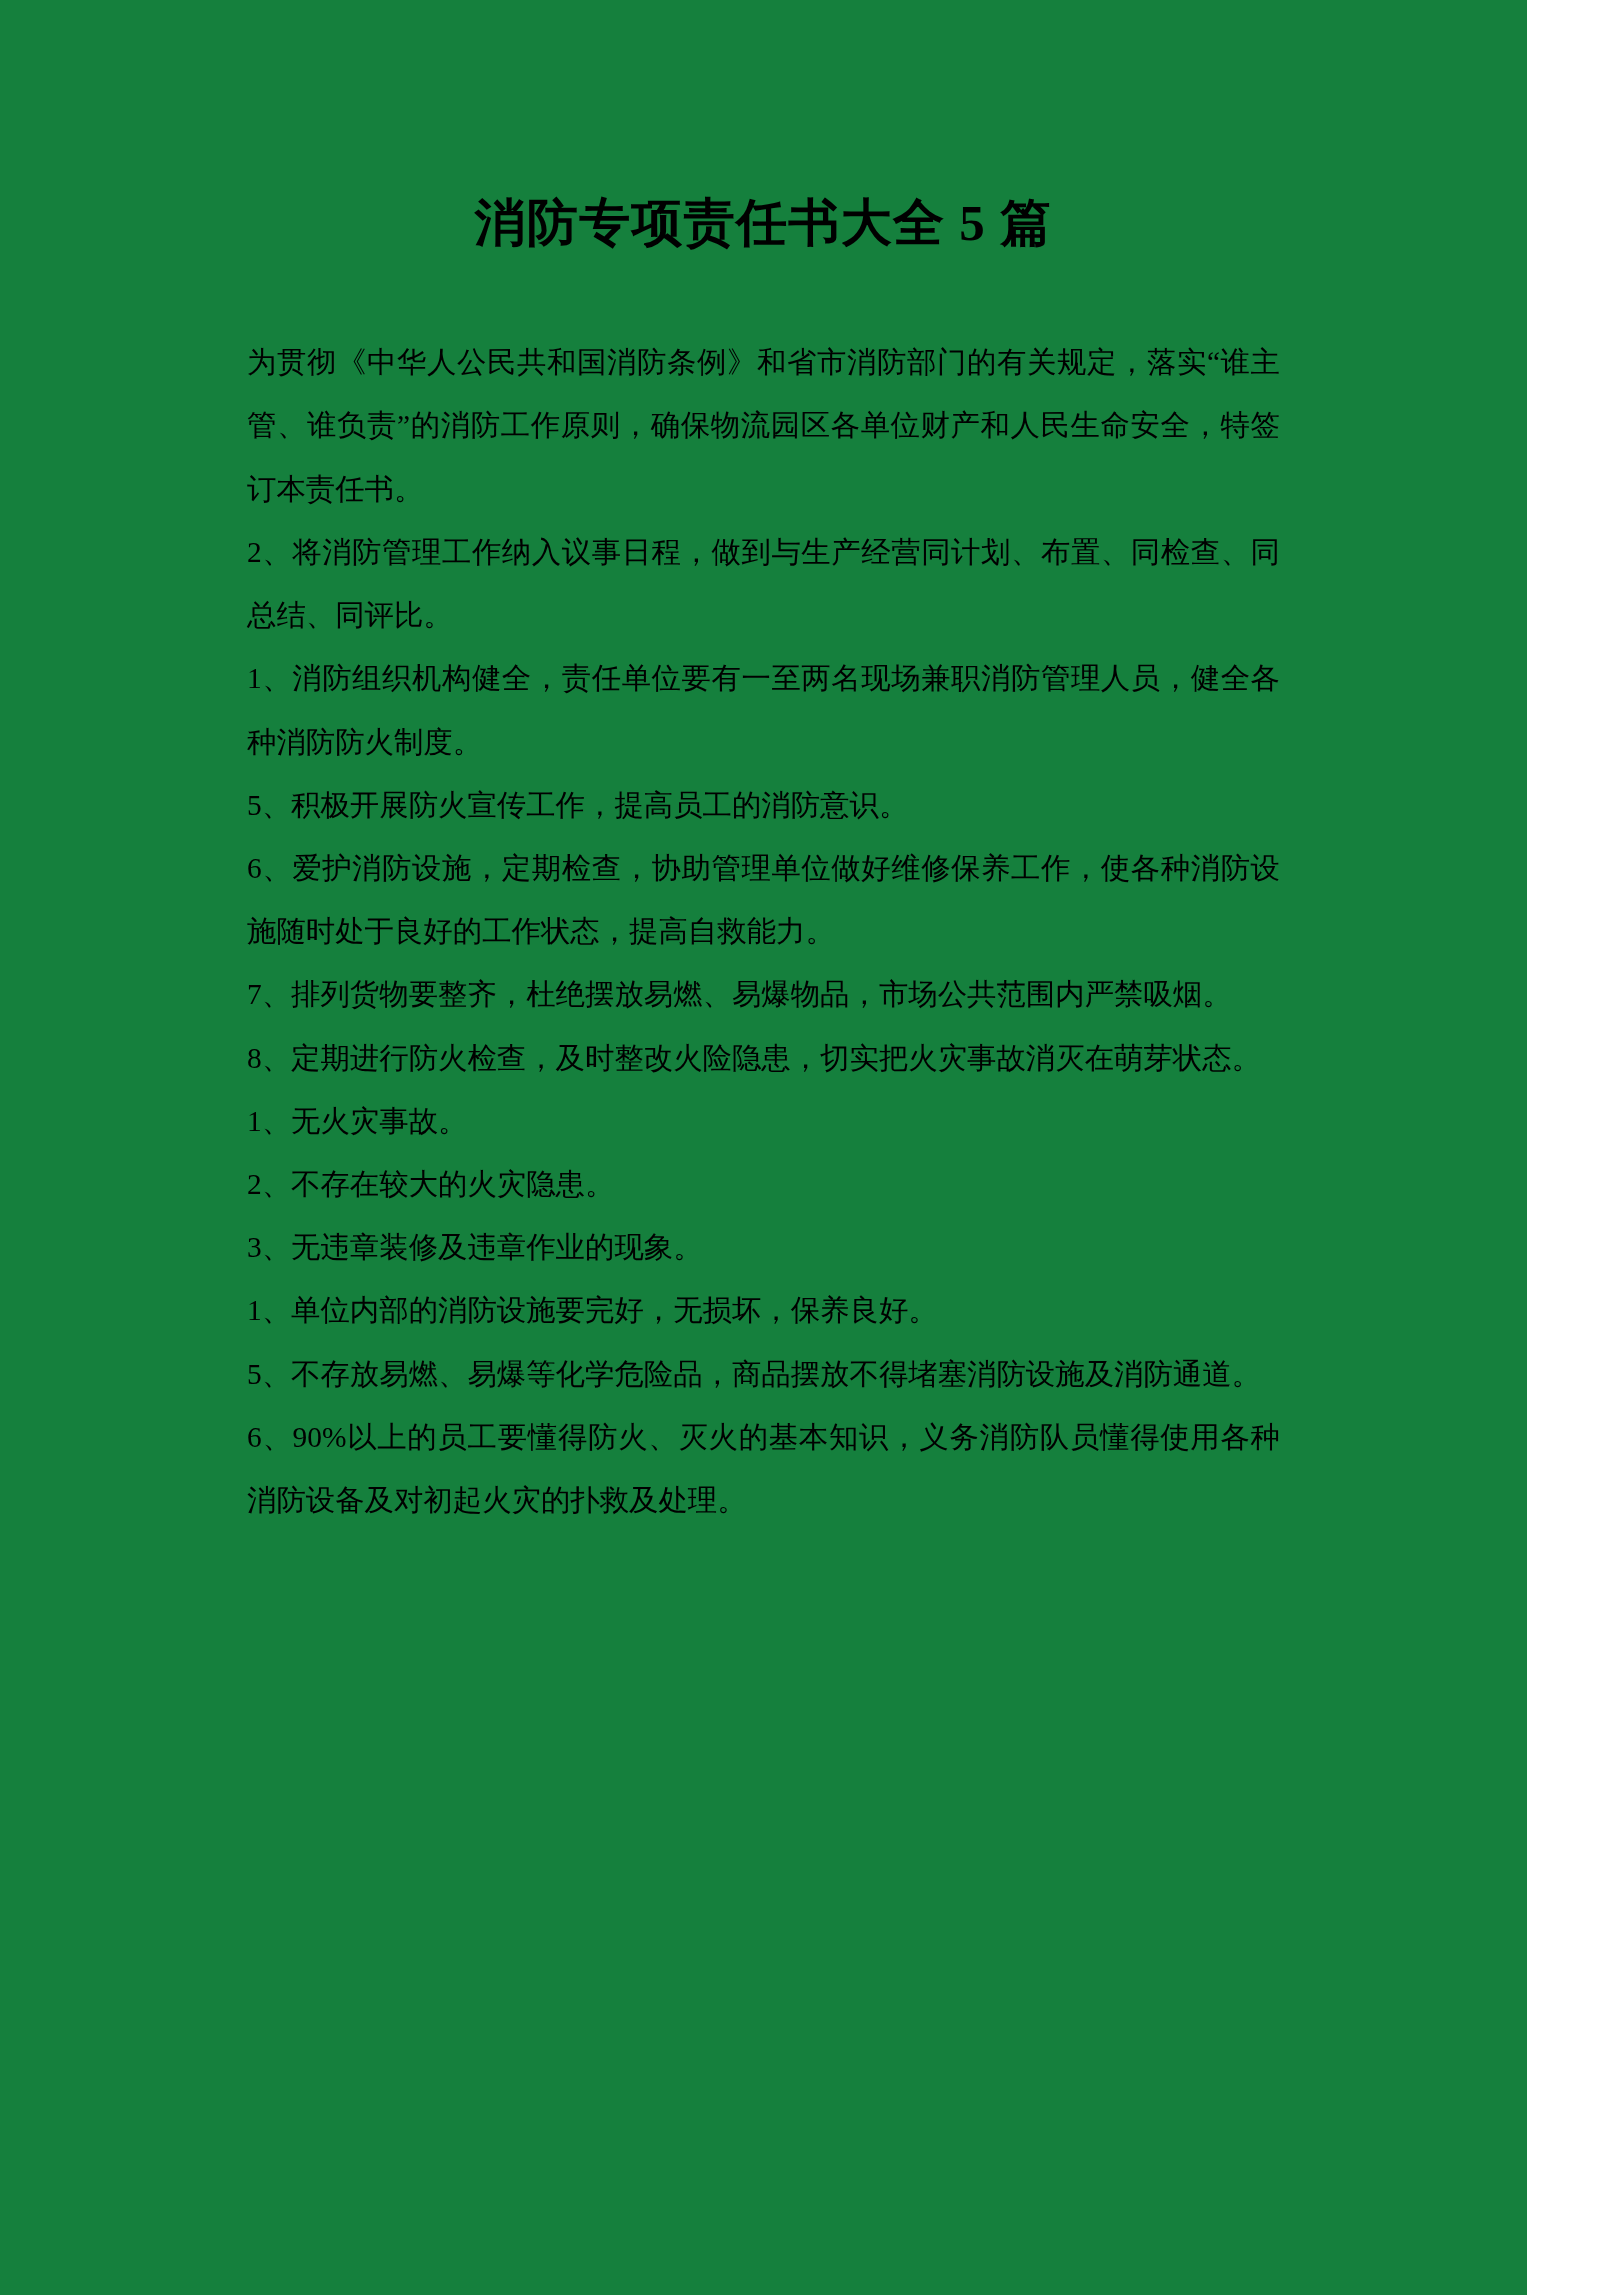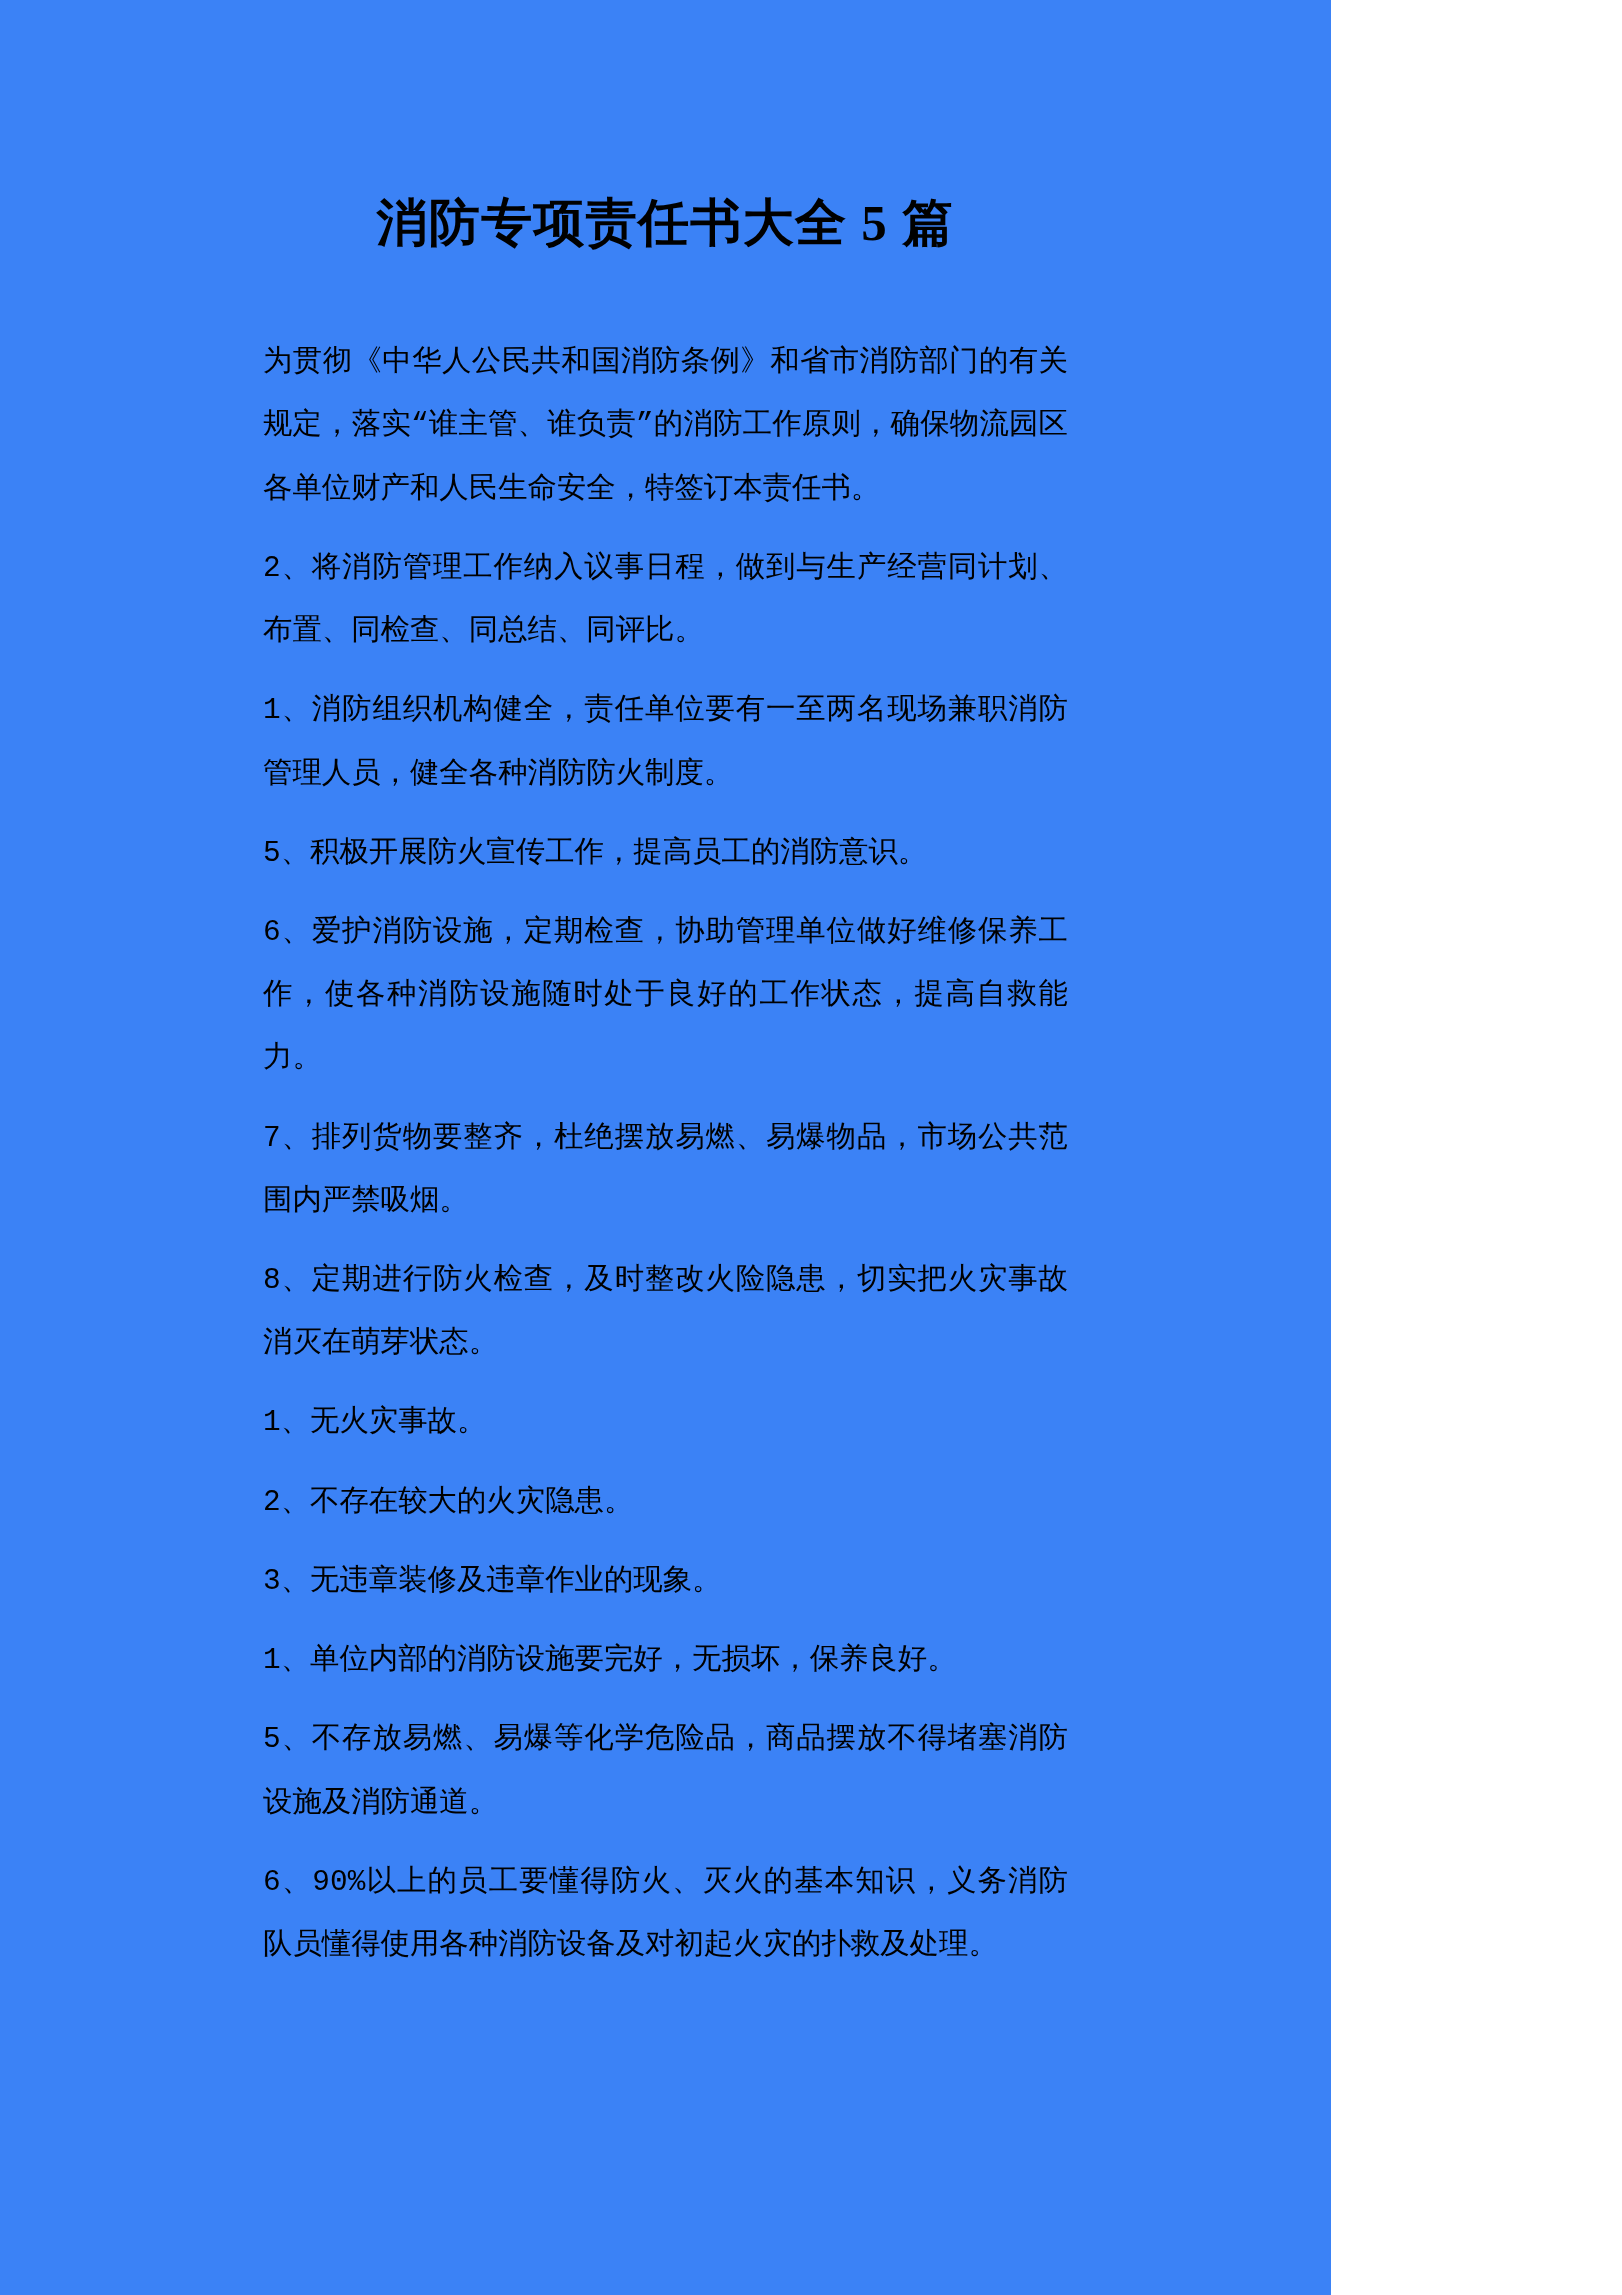--- a/index.html
+++ b/index.html
@@ -2,47 +2,46 @@
 <html style="font-size:10.5px"><head>
 <meta charset="utf-8">
 <style>
   html, body {
     margin: 0;
     padding: 0;
     background: #ffffff;
   }
   .page {
     position: relative;
-    width: 1331px;
+    width: 1527px;
     height: 2295px;
-    background: #3b82f6;
+    background: #15803d;
     box-sizing: border-box;
     padding: 193px 247px 0 247px;
     font-family: "Liberation Serif", "DejaVu Serif", serif;
     color: #000000;
     overflow: hidden;
   }
   .doc-title {
     margin: 0 0 77px 0;
     text-align: center;
     font-size: 51px;
     font-weight: bold;
     letter-spacing: 1.3px;
     line-height: 1.2;
   }
   .doc-body {
     font-size: 29.4px;
     line-height: 2.15;
     text-align: justify;
   }
   .doc-body p.para {
-    margin: 16px;
+    margin: 0;
     padding: 0;
     word-break: break-all;
-    font-family: Liberation Mono, monospace;
   }
 </style>
 </head>
 <body>
 
 <div class="page">
   <h1 class="doc-title">消防专项责任书大全 5 篇</h1>
   <div class="doc-body">
       <p class="para">为贯彻《中华人公民共和国消防条例》和省市消防部门的有关规定，落实“谁主管、谁负责”的消防工作原则，确保物流园区各单位财产和人民生命安全，特签订本责任书。</p>
       <p class="para">2、将消防管理工作纳入议事日程，做到与生产经营同计划、布置、同检查、同总结、同评比。</p>

